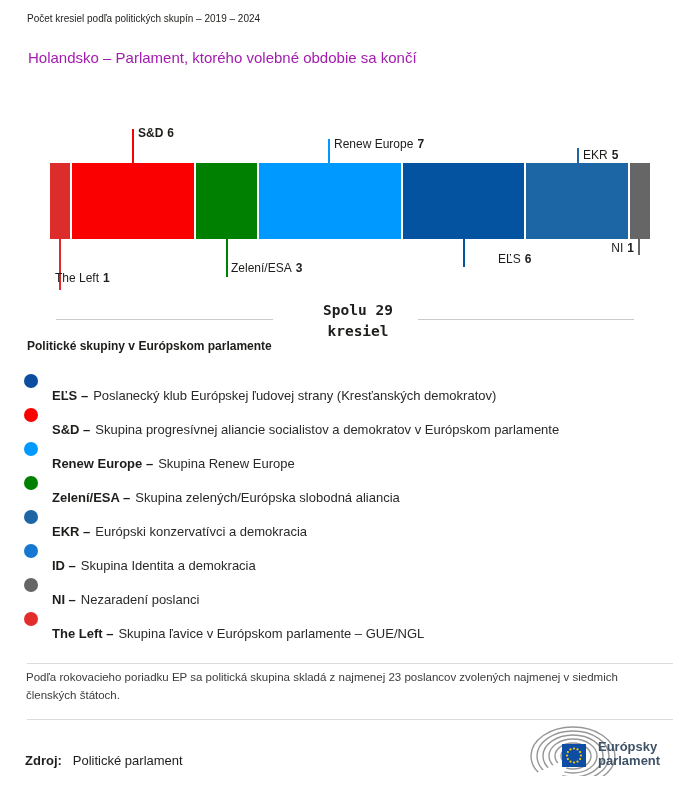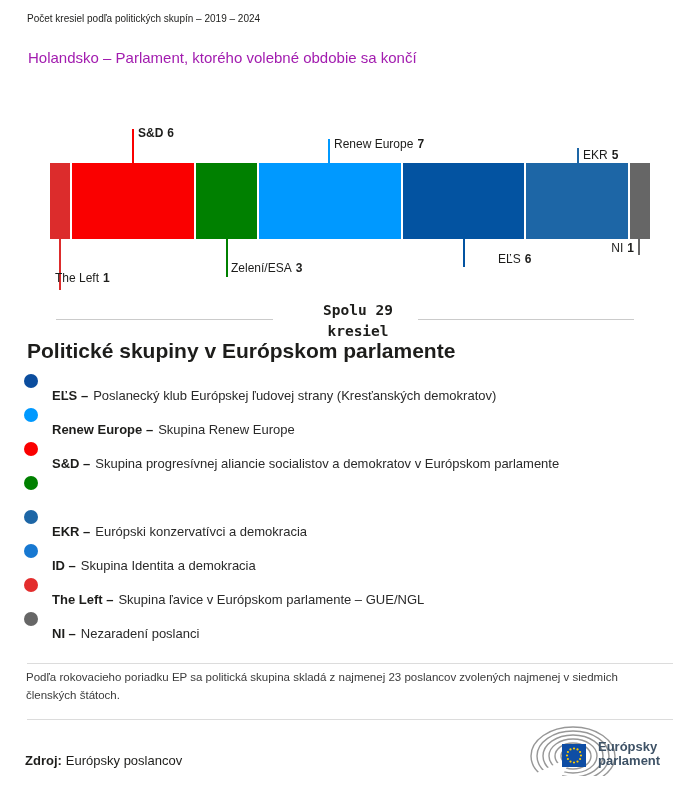--- a/index.html
+++ b/index.html
@@ -18,33 +18,33 @@
   .clabel{position:absolute;font-size:12px;white-space:nowrap;color:#1d1d1b;}
   .clabel b{margin-left:4px;}
 
   
   .total{position:absolute;left:8px;top:300px;width:700px;text-align:center;
          font-family:"DejaVu Sans Mono", monospace;font-weight:bold;font-size:14.5px;line-height:21px;color:#1d1d1b;}
   .tick-l,.tick-r{position:absolute;top:319px;height:1px;background:#cbcbcb;}
   .tick-l{left:56px;width:217px;}
   .tick-r{left:418px;width:216px;}
 
-  .legend-heading{position:absolute;left:27px;top:339px;font-size:21px;font-weight:bold;}
+  .legend-heading{position:absolute;left:27px;top:339px;font-size:12px;font-weight:bold;}
 
   .legend{position:absolute;left:24px;top:364px;width:660px;}
   .lrow{display:flex;align-items:center;height:34px;}
   .dot{width:14px;height:14px;border-radius:50%;flex:0 0 14px;}
   .ltext{margin-left:14px;font-size:13px;color:#2a2a2a;white-space:nowrap;margin-top:28px;}
   .ltext b{color:#1d1d1b;margin-right:5px;}
 
   .hr{position:absolute;left:27px;width:646px;height:1px;background:#dcdcdc;}
   .hr1{top:663px;} .hr2{top:719px;}
   .note{position:absolute;left:26px;top:669px;width:632px;font-size:11.5px;line-height:1.55;color:#3b3b3b;}
   .source{position:absolute;left:25px;top:753px;font-size:13px;color:#1d1d1b;}
-  .source b{margin-right:4px;}
+  .source b{margin-right:11px;}
 
   .logo{position:absolute;left:528px;top:722px;width:170px;height:54px;}
   .logo text{font-family:"Liberation Sans", sans-serif;font-weight:bold;font-size:13px;fill:#3e5266;}
 </style>
 </head>
 <body>
 
 <div id="page">
 
   <div class="title">Počet kresiel podľa politických skupín – 2019 – 2024</div>
@@ -88,53 +88,54 @@
     <div>kresiel</div>
   </div>
 
   <div class="legend-heading">Politické skupiny v Európskom parlamente</div>
   <div class="legend">
     <div class="lrow">
       <span class="dot" style="background: rgb(11, 77, 158);"></span>
       <span class="ltext"><b>EĽS –</b><span>Poslanecký klub Európskej ľudovej strany (Kresťanských demokratov)</span></span>
     </div>
     <div class="lrow">
+      <span class="dot" style="background: rgb(250, 0, 0);"></span>
+      <span class="ltext"><b>S&amp;D –</b><span>Skupina progresívnej aliancie socialistov a demokratov v Európskom parlamente</span></span>
+    </div>
+    <div class="lrow">
       <span class="dot" style="background: rgb(0, 153, 255);"></span>
       <span class="ltext"><b>Renew Europe –</b><span>Skupina Renew Europe</span></span>
     </div>
     <div class="lrow">
-      <span class="dot" style="background: rgb(250, 0, 0);"></span>
-      <span class="ltext"><b>S&amp;D –</b><span>Skupina progresívnej aliancie socialistov a demokratov v Európskom parlamente</span></span>
-    </div>
-    <div class="lrow">
       <span class="dot" style="background: rgb(0, 128, 0);"></span>
+      <span class="ltext"><b>Zelení/ESA –</b><span>Skupina zelených/Európska slobodná aliancia</span></span>
     </div>
     <div class="lrow">
       <span class="dot" style="background: rgb(29, 102, 166);"></span>
       <span class="ltext"><b>EKR –</b><span>Európski konzervatívci a demokracia</span></span>
     </div>
     <div class="lrow">
       <span class="dot" style="background: rgb(23, 120, 209);"></span>
       <span class="ltext"><b>ID –</b><span>Skupina Identita a demokracia</span></span>
     </div>
     <div class="lrow">
+      <span class="dot" style="background: rgb(102, 102, 102);"></span>
+      <span class="ltext"><b>NI –</b><span>Nezaradení poslanci</span></span>
+    </div>
+    <div class="lrow">
       <span class="dot" style="background: rgb(227, 45, 45);"></span>
       <span class="ltext"><b>The Left –</b><span>Skupina ľavice v Európskom parlamente – GUE/NGL</span></span>
-    </div>
-    <div class="lrow">
-      <span class="dot" style="background: rgb(102, 102, 102);"></span>
-      <span class="ltext"><b>NI –</b><span>Nezaradení poslanci</span></span>
     </div>
   </div>
 
   <div class="hr hr1"></div>
   <div class="note">Podľa rokovacieho poriadku EP sa politická skupina skladá z najmenej 23 poslancov zvolených najmenej v siedmich členských štátoch.</div>
   <div class="hr hr2"></div>
 
-  <div class="source"><b>Zdroj:</b><span>Európsky poslancov</span></div>
+  <div class="source"><b>Zdroj:</b><span>Politické parlament</span></div>
 
   <svg class="logo" viewBox="0 0 170 54" aria-hidden="true">
     <g stroke="#979797" stroke-width="1.4" fill="none">
       <ellipse cx="45" cy="34" rx="12" ry="9"></ellipse>
       <ellipse cx="45" cy="34" rx="18" ry="13"></ellipse>
       <ellipse cx="45" cy="34" rx="24" ry="17"></ellipse>
       <ellipse cx="45" cy="34" rx="30" ry="21"></ellipse>
       <ellipse cx="45" cy="34" rx="36" ry="25"></ellipse>
       <ellipse cx="45" cy="34" rx="42" ry="29"></ellipse>
     </g>

